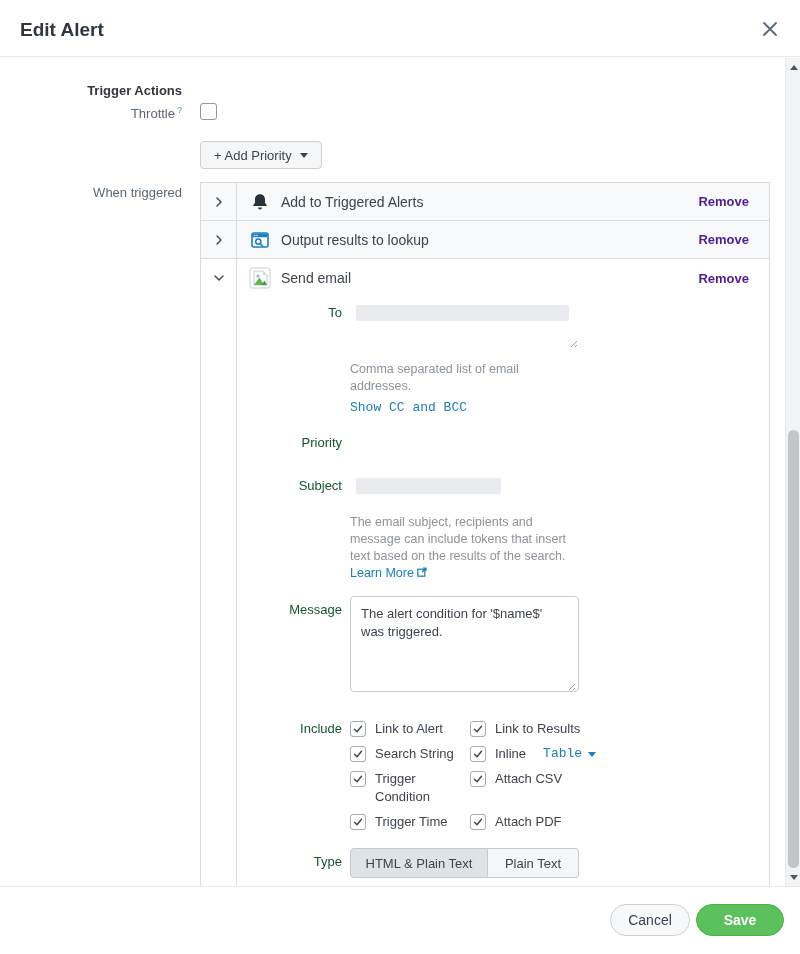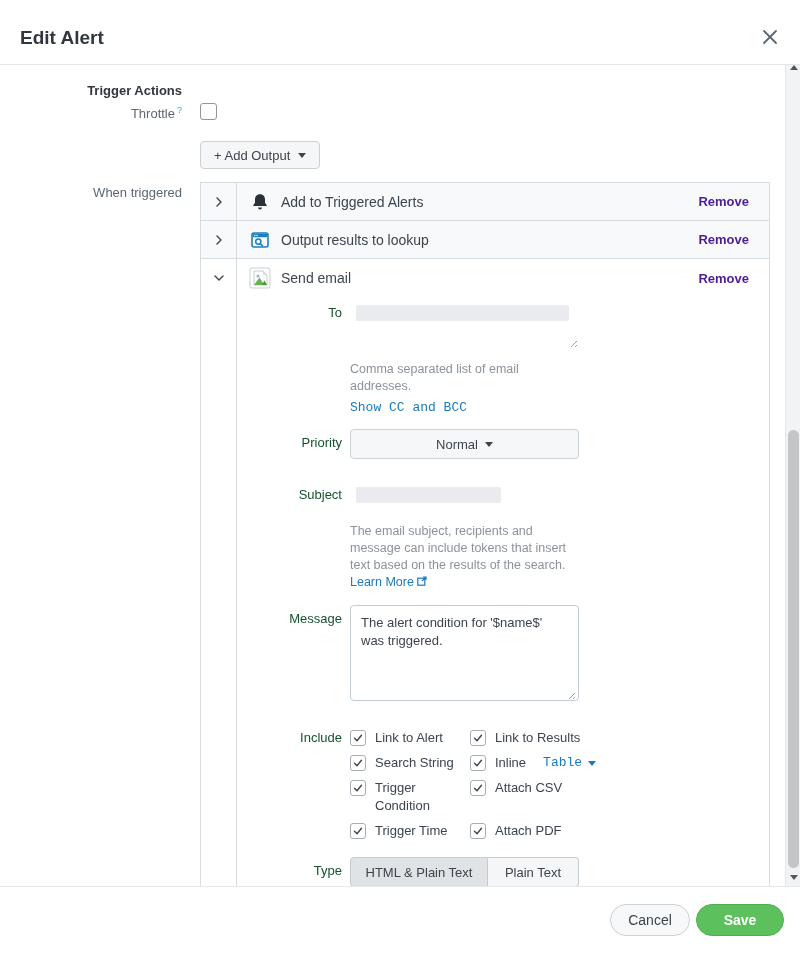--- a/index.html
+++ b/index.html
@@ -1,21 +1,21 @@
 <!DOCTYPE html>
 <html><head>
 <meta charset="utf-8">
 <style>
   * { margin:0; padding:0; box-sizing:border-box; }
   html,body { background:#fff; }
   body { font-family:"Liberation Sans","DejaVu Sans",sans-serif; color:#3c444d; }
   .modal { position:relative; width:800px; height:954px; background:#fff; overflow:hidden; }
 
   
-  .hdr { position:absolute; top:8px; left:0; right:0; height:57px; border-bottom:1px solid #e4e8ea; background:#fff; z-index:5; }
+  .hdr { position:absolute; top:0; left:0; right:0; height:57px; border-bottom:1px solid #e4e8ea; background:#fff; z-index:5; }
   .hdr-title { position:absolute; left:20px; top:19px; font-size:19px; font-weight:700; color:#31373e; }
   .hdr-close { position:absolute; right:22px; top:21px; width:16px; height:16px; cursor:pointer; }
 
   
   .ftr { position:absolute; bottom:0; left:0; right:0; height:68px; background:#fff; border-top:1px solid #e6e9eb; z-index:5; }
   .ftr-btns { position:absolute; right:16px; top:17px; display:flex; gap:6px; }
   .btn { font-size:14px; border-radius:16px; height:32px; display:inline-flex; align-items:center; justify-content:center; cursor:pointer; }
   .btn-cancel { width:80px; background:#f7f8f9; border:1px solid #ccd1d5; color:#3c444d; }
   .btn-save { width:88px; border:1px solid #4fae4f; color:#fff; font-weight:700; }
 
@@ -127,21 +127,21 @@
         </div>
         <div class="ccol">
             <div class="cb-lg"></div>
           </div>
       </div>
 
       <div class="row addactions-row">
         <div class="lcol"></div>
         <div class="ccol">
           <div class="btn-light">
-            <span>+ Add Output</span>
+            <span>+ Add Priority</span>
             <span class="caret"></span>
           </div>
         </div>
       </div>
 
       <div class="row whentrig-row">
         <div class="lcol">When triggered</div>
         <div class="ccol">
           <div class="atable">
 
@@ -218,26 +218,20 @@
                         <div class="redact" style="left:6px; top:6px; right:10px; height:16px;"></div>
                         <div class="resize-grip"></div>
                       </div>
                       <div class="help mt12">Comma separated list of email addresses.</div>
                       <div style="margin-top:2px;"><span class="link md">Show CC and BCC</span></div>
                     </div>
                   </div>
 
                   <div class="frow mt14">
                     <div class="flabel">Priority</div>
-                    <div class="fctrl">
-                      <div class="select-btn">
-                        <span>Normal</span>
-                        <span class="caret"></span>
-                      </div>
-                    </div>
                   </div>
 
                   <div class="frow mt22">
                     <div class="flabel">Subject</div>
                     <div class="fctrl">
                       <div class="inp subj-inp">
                         <div class="redact" style="left:6px; top:6px; width:145px; height:16px;"></div>
                       </div>
                       <div class="help mt12">
                         <span>The email subject, recipients and message can include tokens that insert text based on the results of the search.</span>

